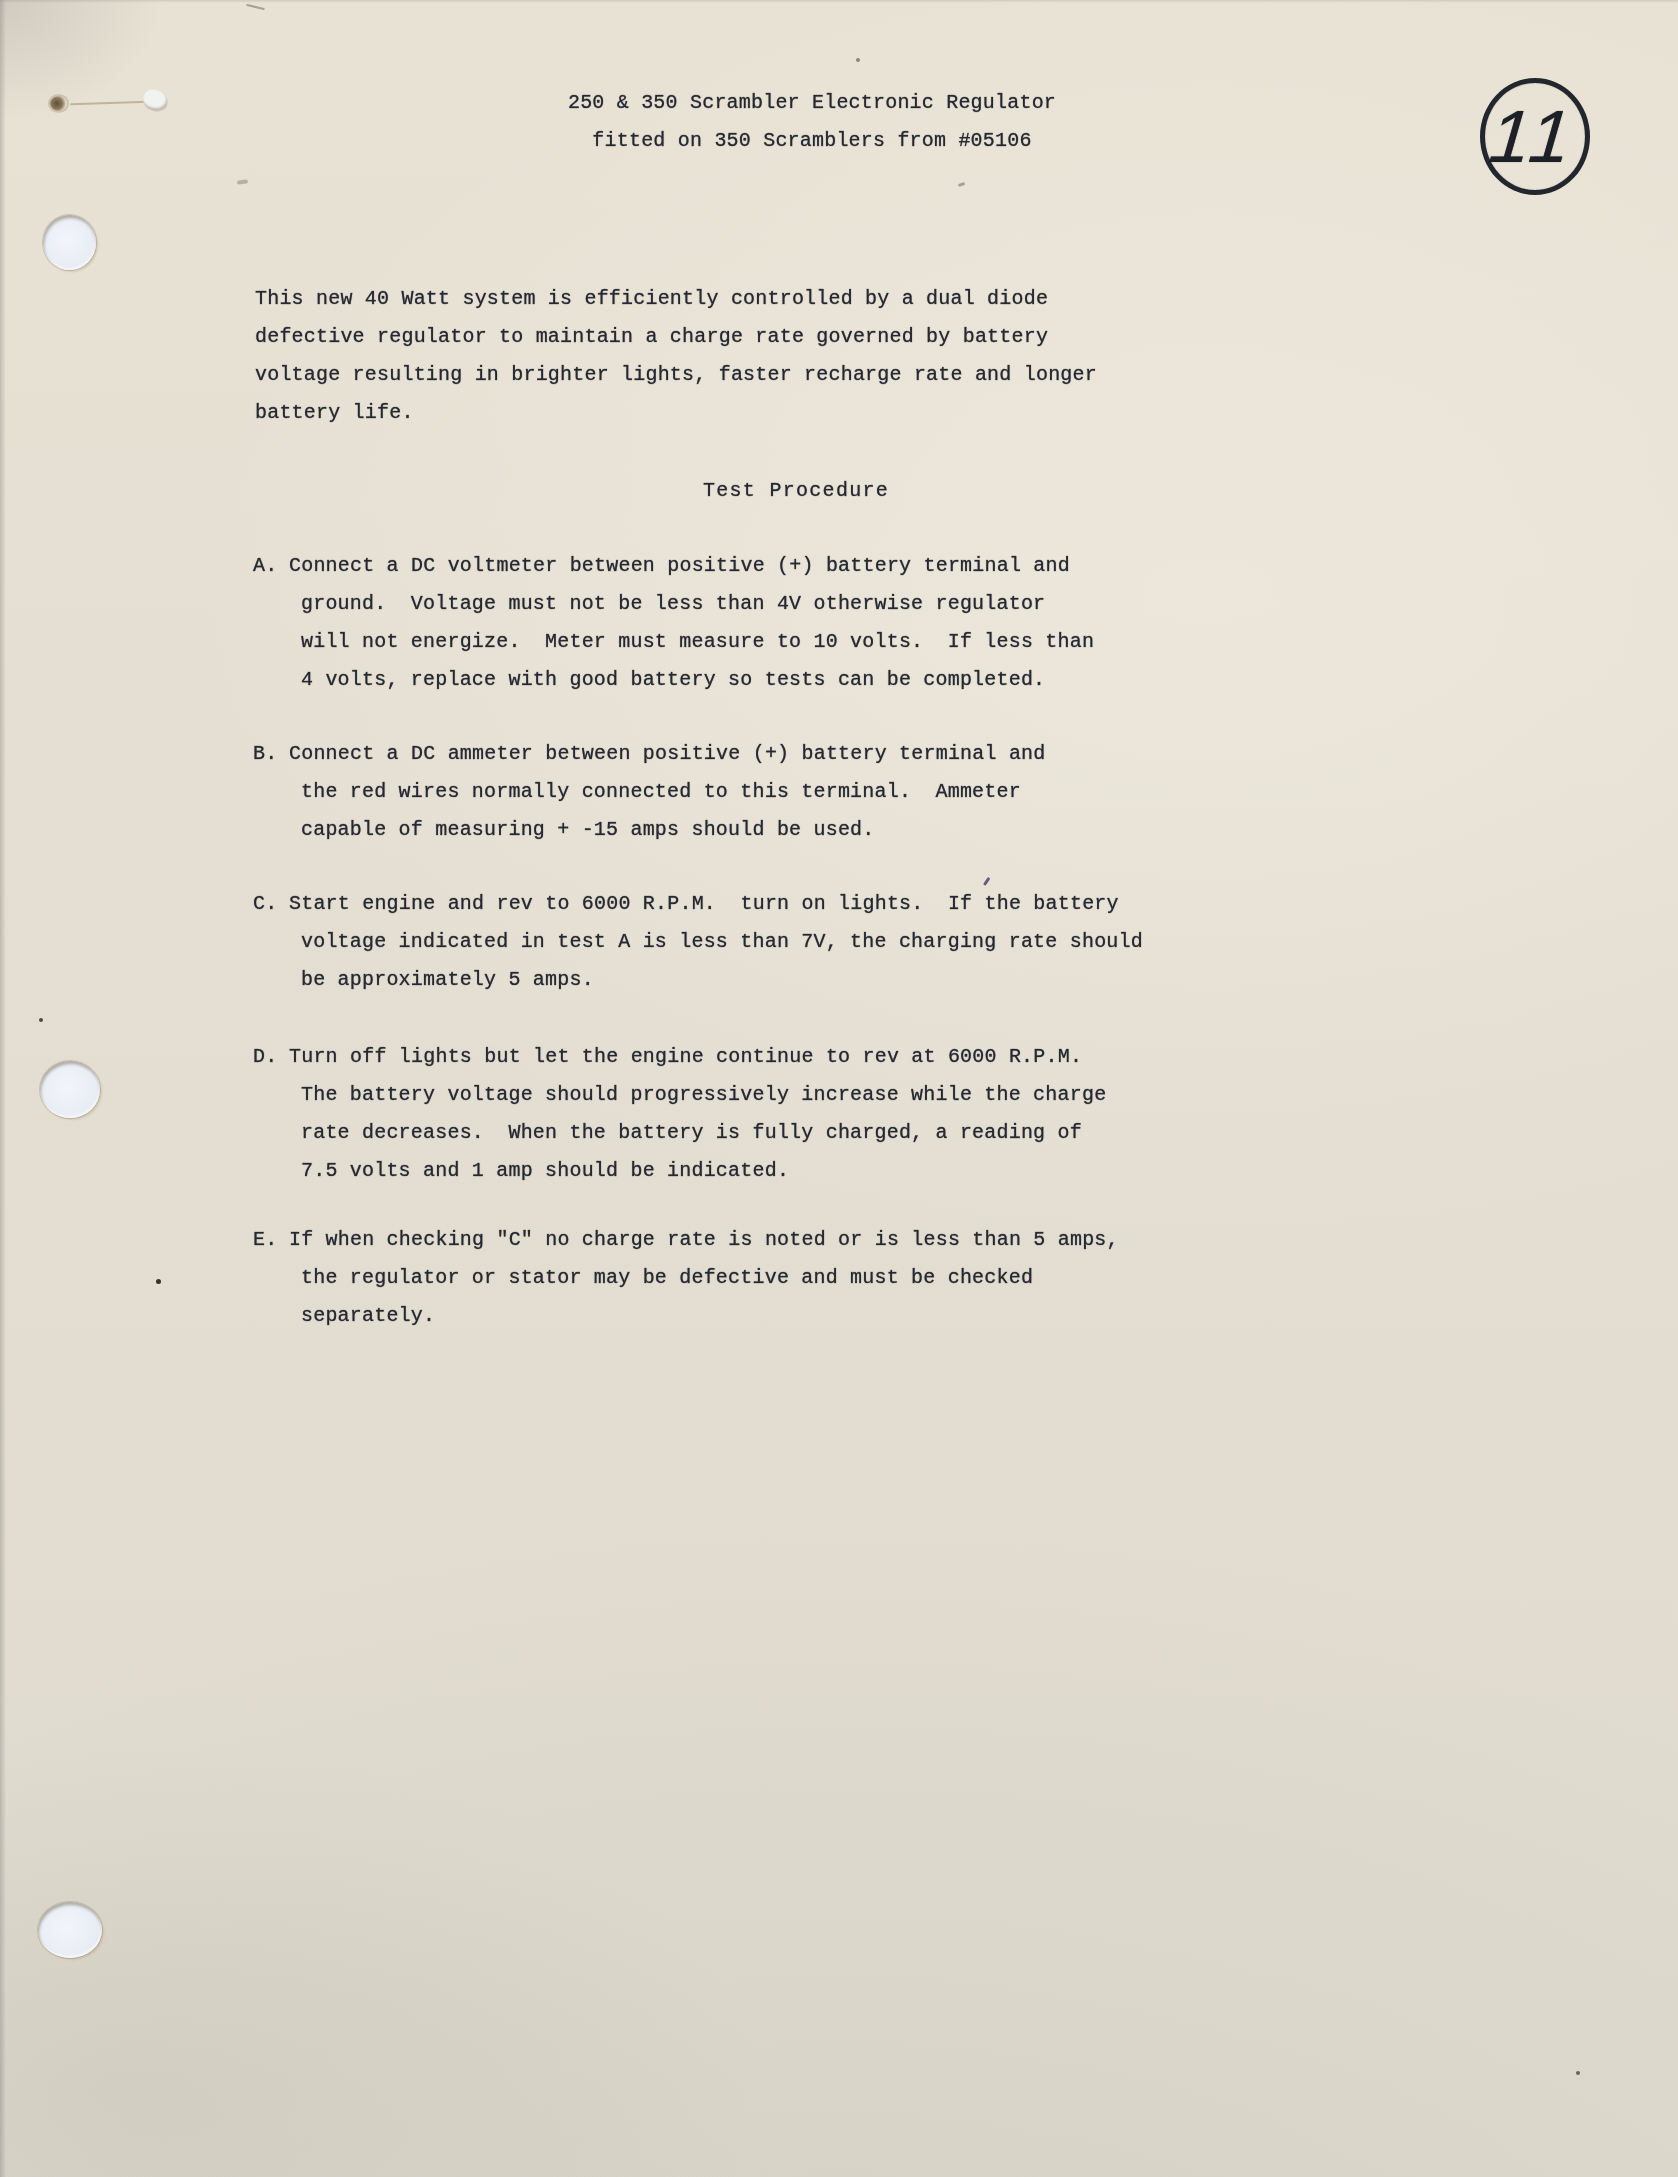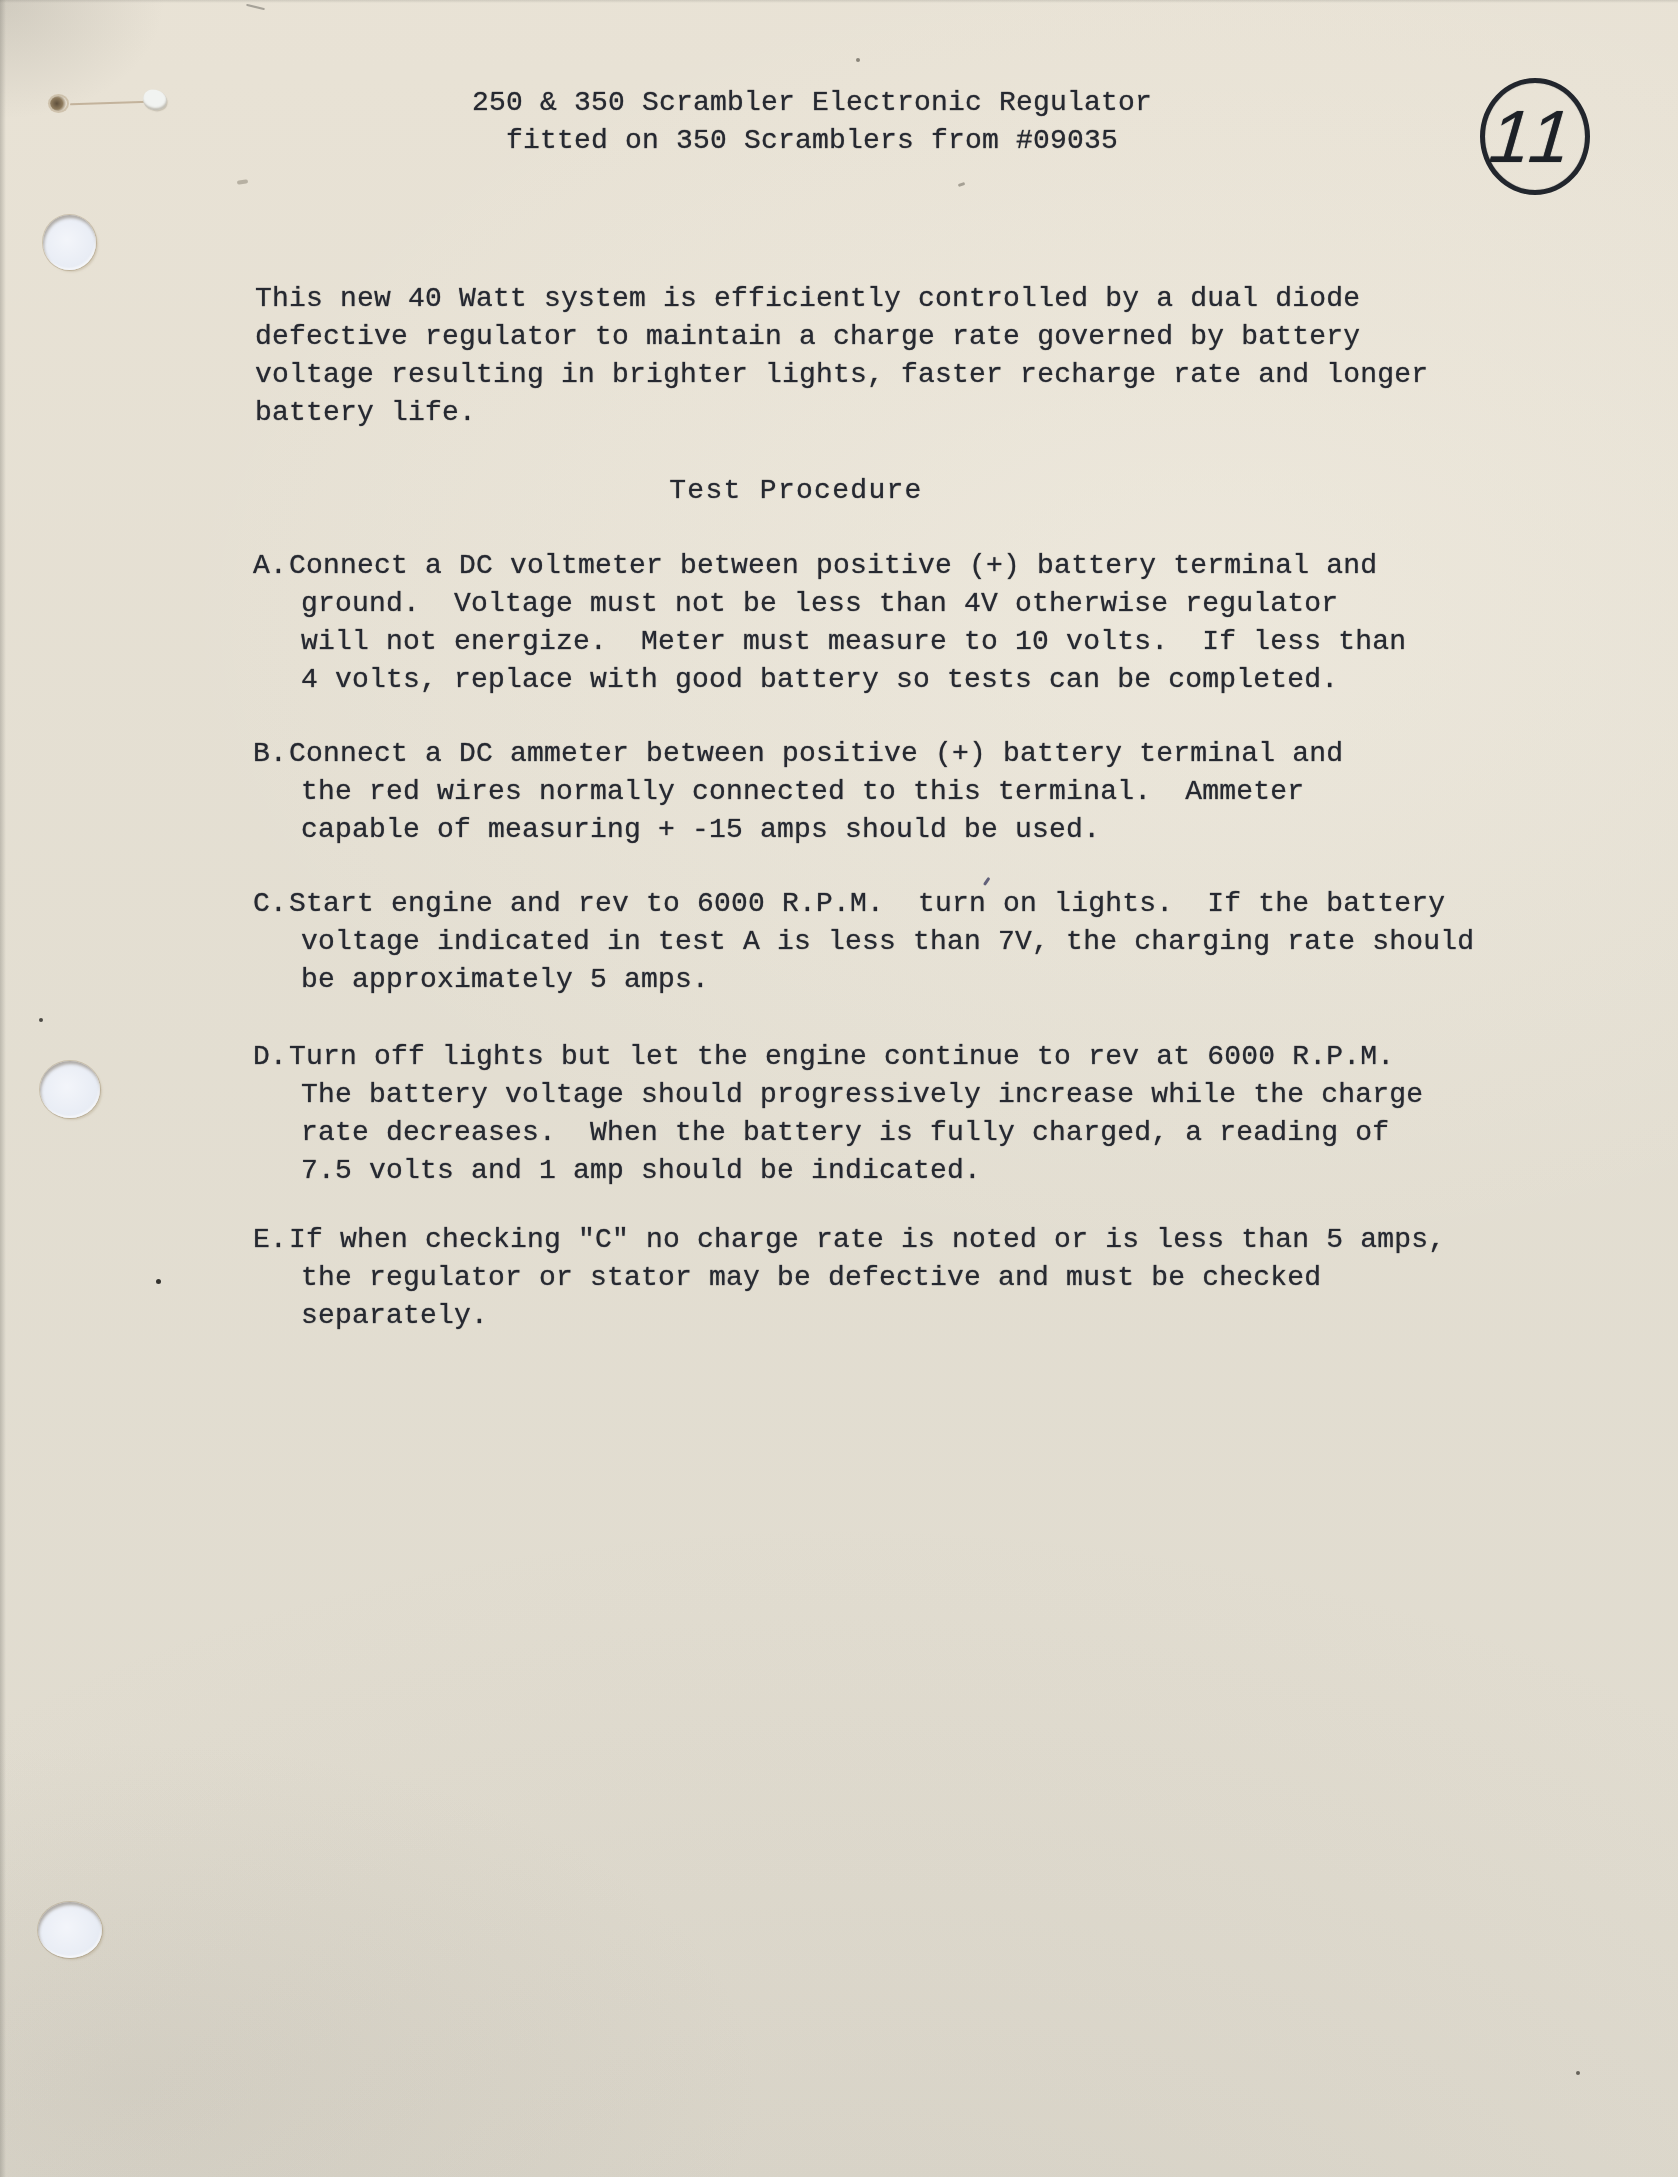--- a/index.html
+++ b/index.html
@@ -23,21 +23,21 @@
     position:absolute; left:0; top:0; width:6px; height:100%;
     background:linear-gradient(90deg, rgba(120,118,110,0.35), rgba(120,118,110,0));
   }
   .edge-top {
     position:absolute; left:0; top:0; width:100%; height:3px;
     background:linear-gradient(180deg, rgba(130,128,120,0.25), rgba(130,128,120,0));
   }
 
   .line {
     white-space: pre;
-    font-size: 28px;
+    font-size: 20px;
     line-height: 38px;
     letter-spacing: 0.2px;
     text-shadow: 0 0 1px rgba(38,41,49,0.55);
     -webkit-text-stroke: 0.3px rgba(38,41,49,0.45);
   }
 
   .doc-header { position:absolute; top:84px; left:0; width:1624px; text-align:center; }
   .intro      { position:absolute; top:280px; left:255px; }
   .section-heading {
     position:absolute; top:472px; left:0; width:1592px; text-align:center;
@@ -116,21 +116,21 @@
   <div class="punch-hole hole-1"></div>
   <div class="punch-hole hole-2"></div>
   <div class="punch-hole hole-3"></div>
 
   <div class="page-number-circle">
     <span class="page-number">11</span>
   </div>
 
   <div class="doc-header">
     <div class="line">250 &amp; 350 Scrambler Electronic Regulator</div>
-    <div class="line">fitted on 350 Scramblers from #09035</div>
+    <div class="line">fitted on 350 Scramblers from #05106</div>
   </div>
 
   <div class="intro">
     <div class="line">This new 40 Watt system is efficiently controlled by a dual diode</div>
     <div class="line">defective regulator to maintain a charge rate governed by battery</div>
     <div class="line">voltage resulting in brighter lights, faster recharge rate and longer</div>
     <div class="line">battery life.</div>
   </div>
 
   <div class="section-heading">

